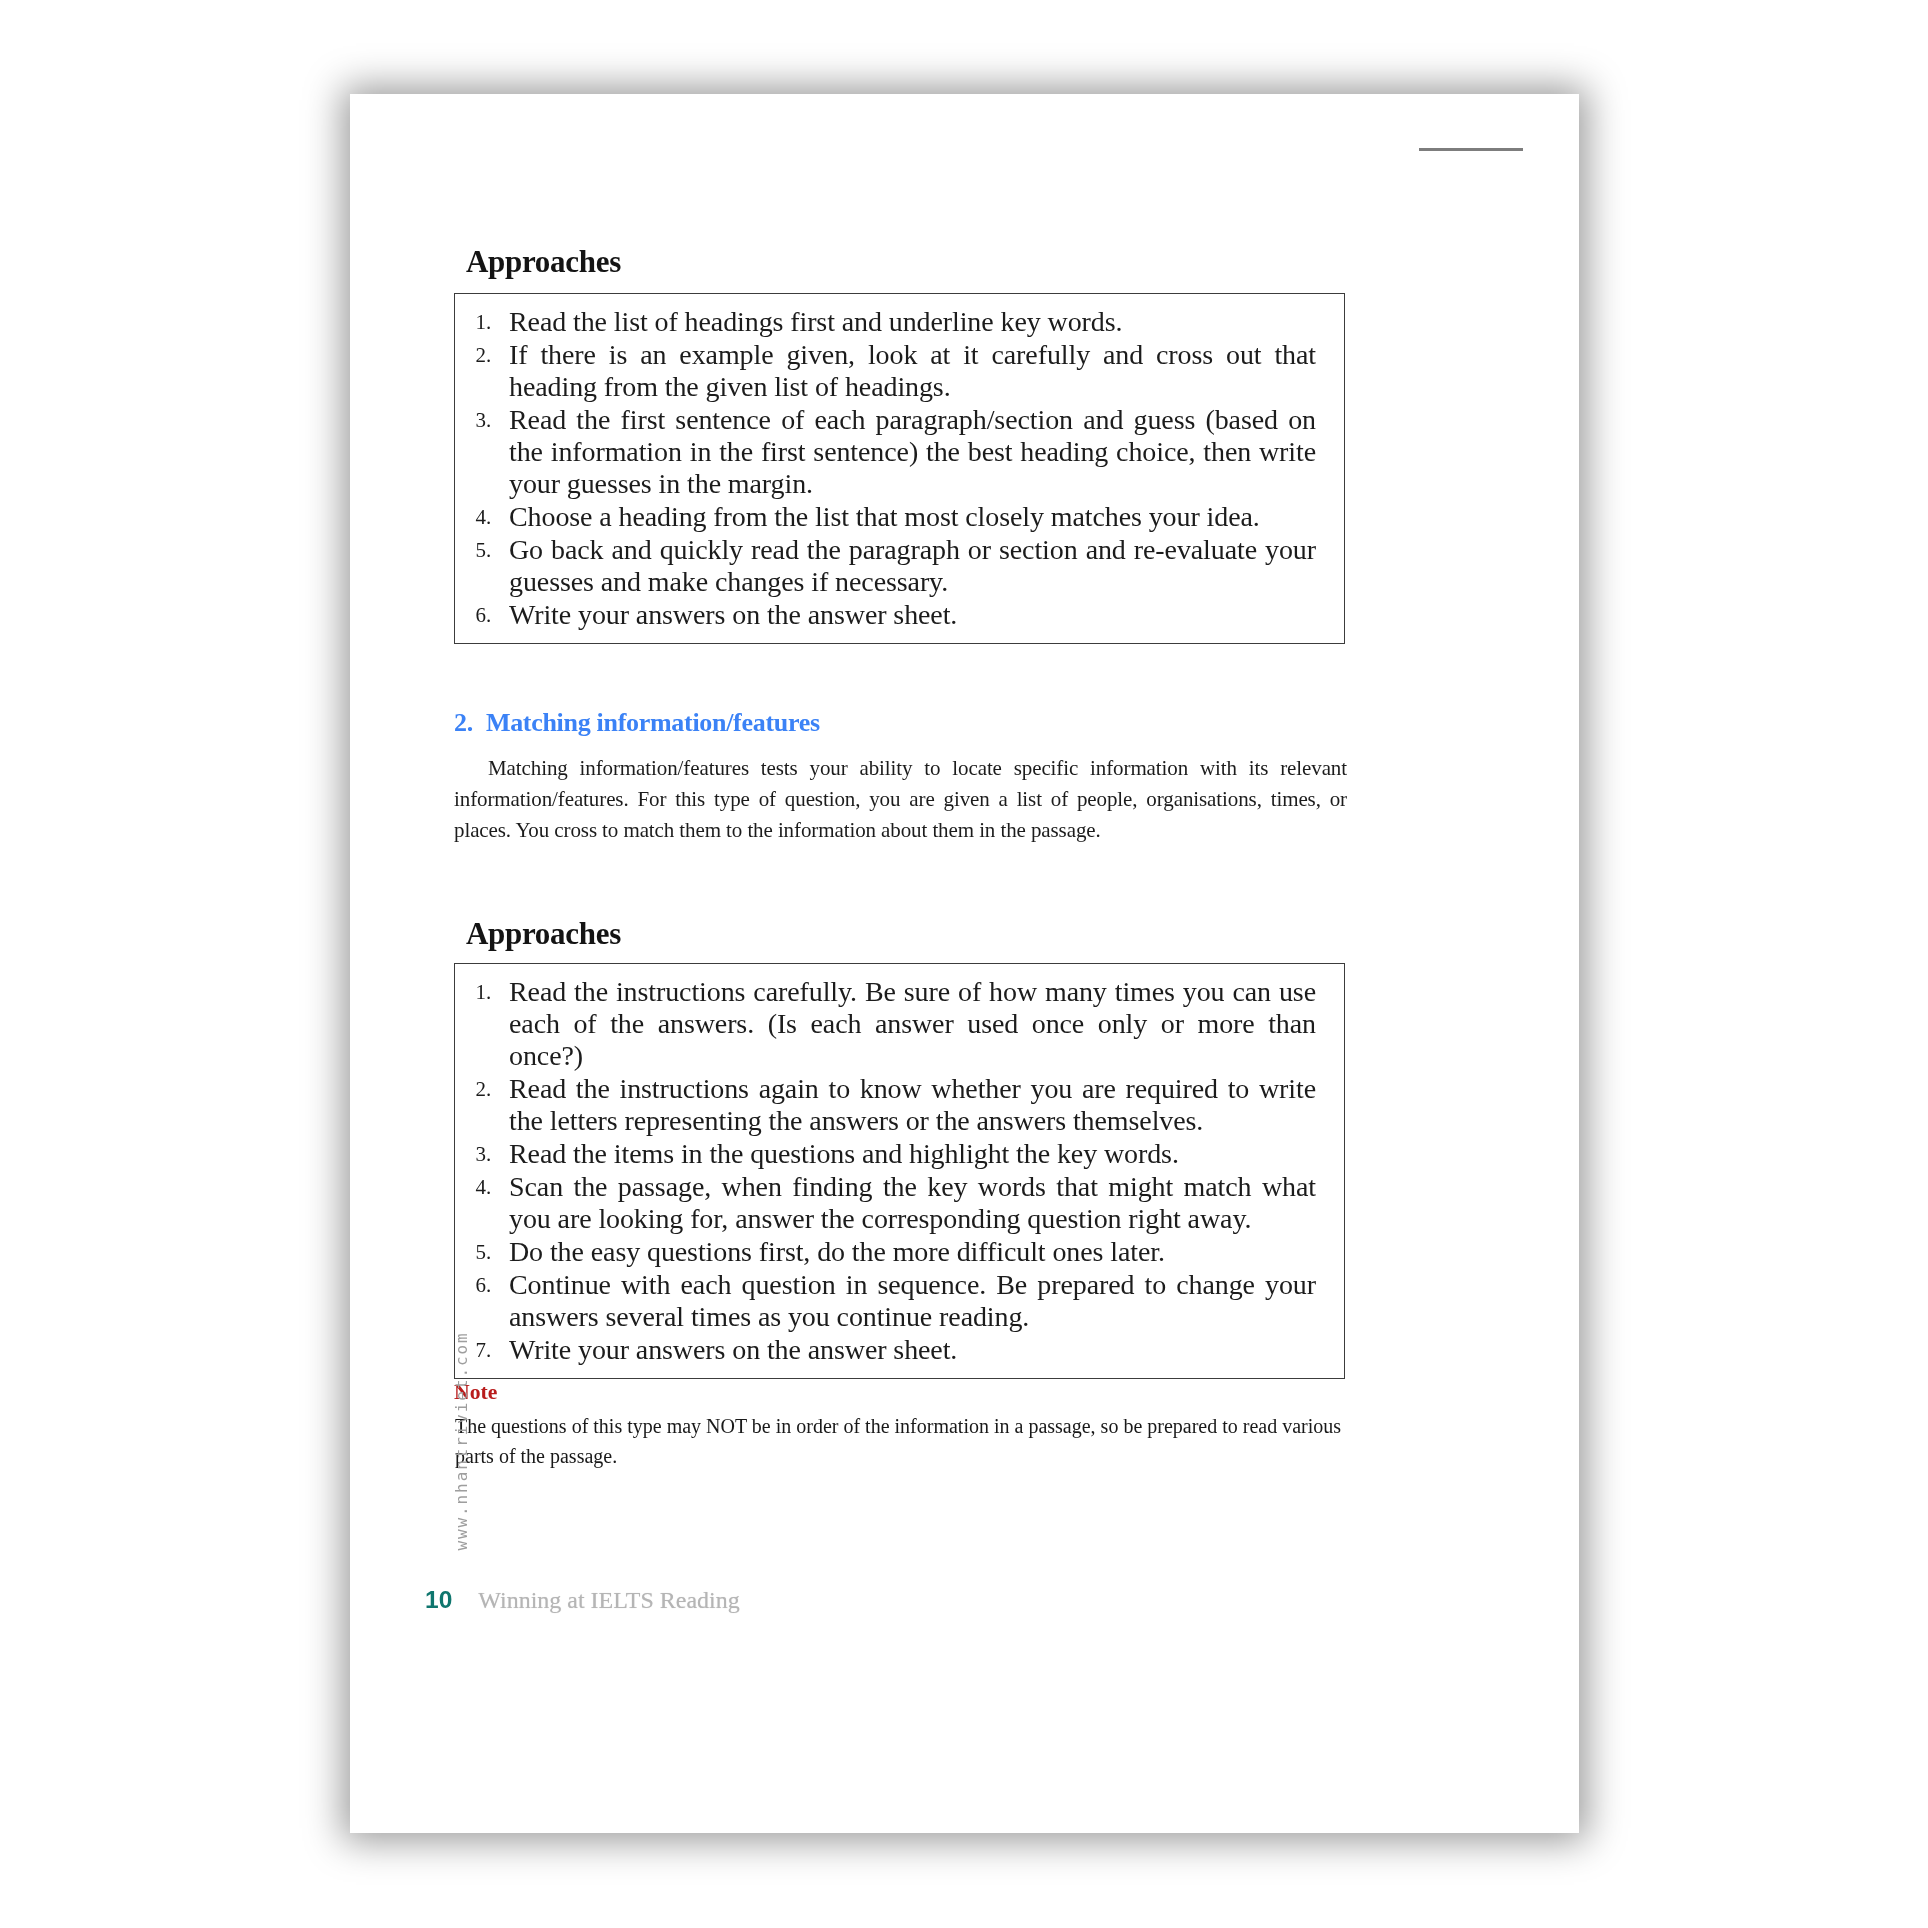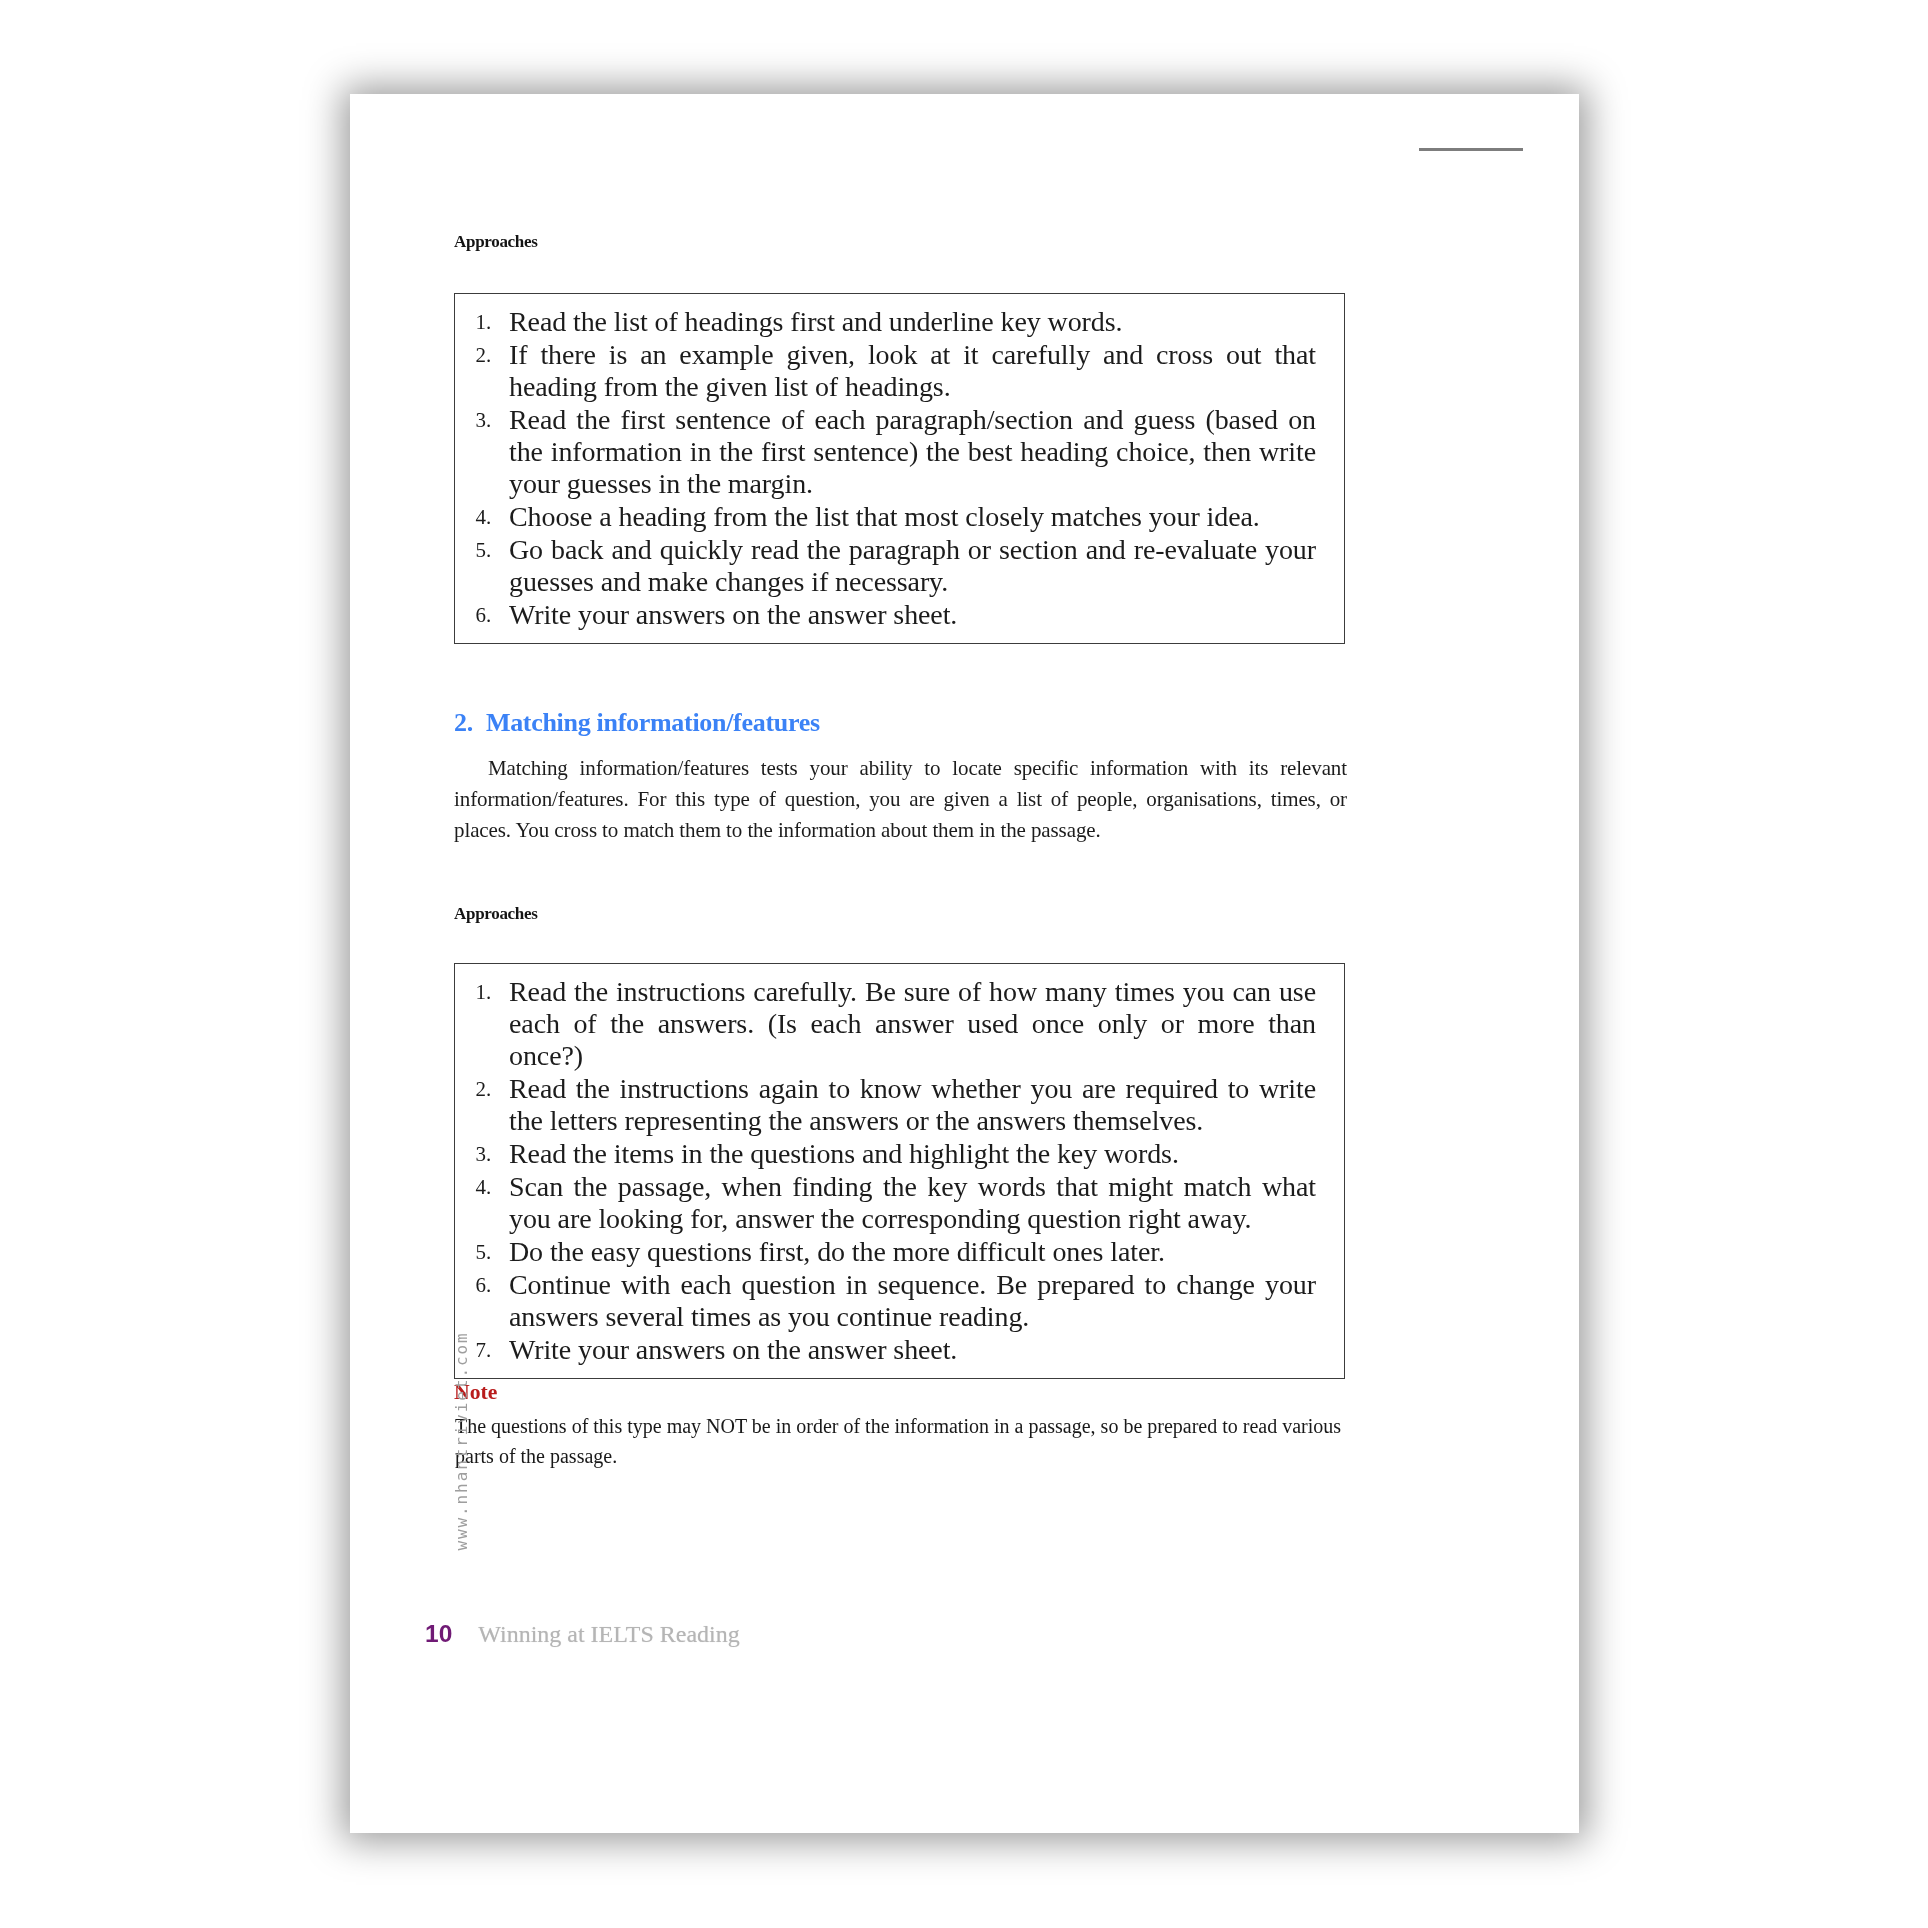--- a/index.html
+++ b/index.html
@@ -2,21 +2,21 @@
 <html style="font-size:15px"><head>
 <meta charset="utf-8">
 <style>
   html,body{margin:0;padding:0;background:#ffffff;width:1928px;height:1928px;overflow:hidden;}
   .canvas{position:relative;width:1928px;height:1928px;background:#ffffff;
           font-family:"Liberation Serif",serif;color:#1c1c1c;}
   .page{position:absolute;left:350px;top:94px;width:1229px;height:1739px;background:#ffffff;
         box-shadow:0 0 36px 7.5px rgba(0,0,0,0.40);}
   .header-rule{position:absolute;left:1069px;top:54px;width:104px;height:2.8px;background:#7d7d7d;}
 
-  .approaches{position:absolute;left:104px;margin:0;font-size:17px;font-weight:bold;
+  .approaches{position:absolute;left:104px;margin:12px;font-size:31px;font-weight:bold;
               font-family:"Liberation Serif",serif;color:#141414;letter-spacing:-0.3px;}
   .h1a{top:138px;}
   .h2a{top:810px;}
 
   .stepbox{position:absolute;left:104px;width:891px;box-sizing:border-box;
            border:1.9px solid #3c3c3c;padding:11.3px 28px 11.3px 13px;background:#fff;}
   .box1{top:199px;}
   .box2{top:869px;}
   .step{display:flex;margin:0.9px 0;}
   .step-num{flex:0 0 41px;text-align:left;padding-left:7.5px;box-sizing:border-box;
@@ -37,21 +37,21 @@
 
   .note-h{position:absolute;left:104px;top:1286px;margin:0;font-size:21.7px;font-weight:bold;color:#b91c1c;}
   .note-text{position:absolute;left:104px;top:1316px;width:925px;margin:1px;font-size:20px;
              line-height:30px;text-align:left;color:#191919;}
 
   .sidebar-url{position:absolute;left:111px;top:1347px;transform:translate(-50%,-50%) rotate(-90deg);
                font-family:"DejaVu Sans Mono",monospace;font-size:16px;letter-spacing:1.9px;
                color:#9e9e9e;white-space:nowrap;}
 
   .footer{position:absolute;left:75px;top:1492px;display:flex;align-items:baseline;}
-  .pgnum{font-family:"Liberation Sans",sans-serif;font-weight:bold;font-size:24.5px;color:#701a75;margin-top:34px;}
+  .pgnum{font-family:"Liberation Sans",sans-serif;font-weight:bold;font-size:24.5px;color:#0f766e;}
   .booktitle{margin-left:26px;font-family:"Liberation Serif",serif;font-size:24px;color:#b5b5b5;
              text-shadow:0 0 0.9px #cfcfcf;}
 </style>
 </head>
 <body>
 
 <div class="canvas">
   <div class="page">
 
     <div class="header-rule"></div>

